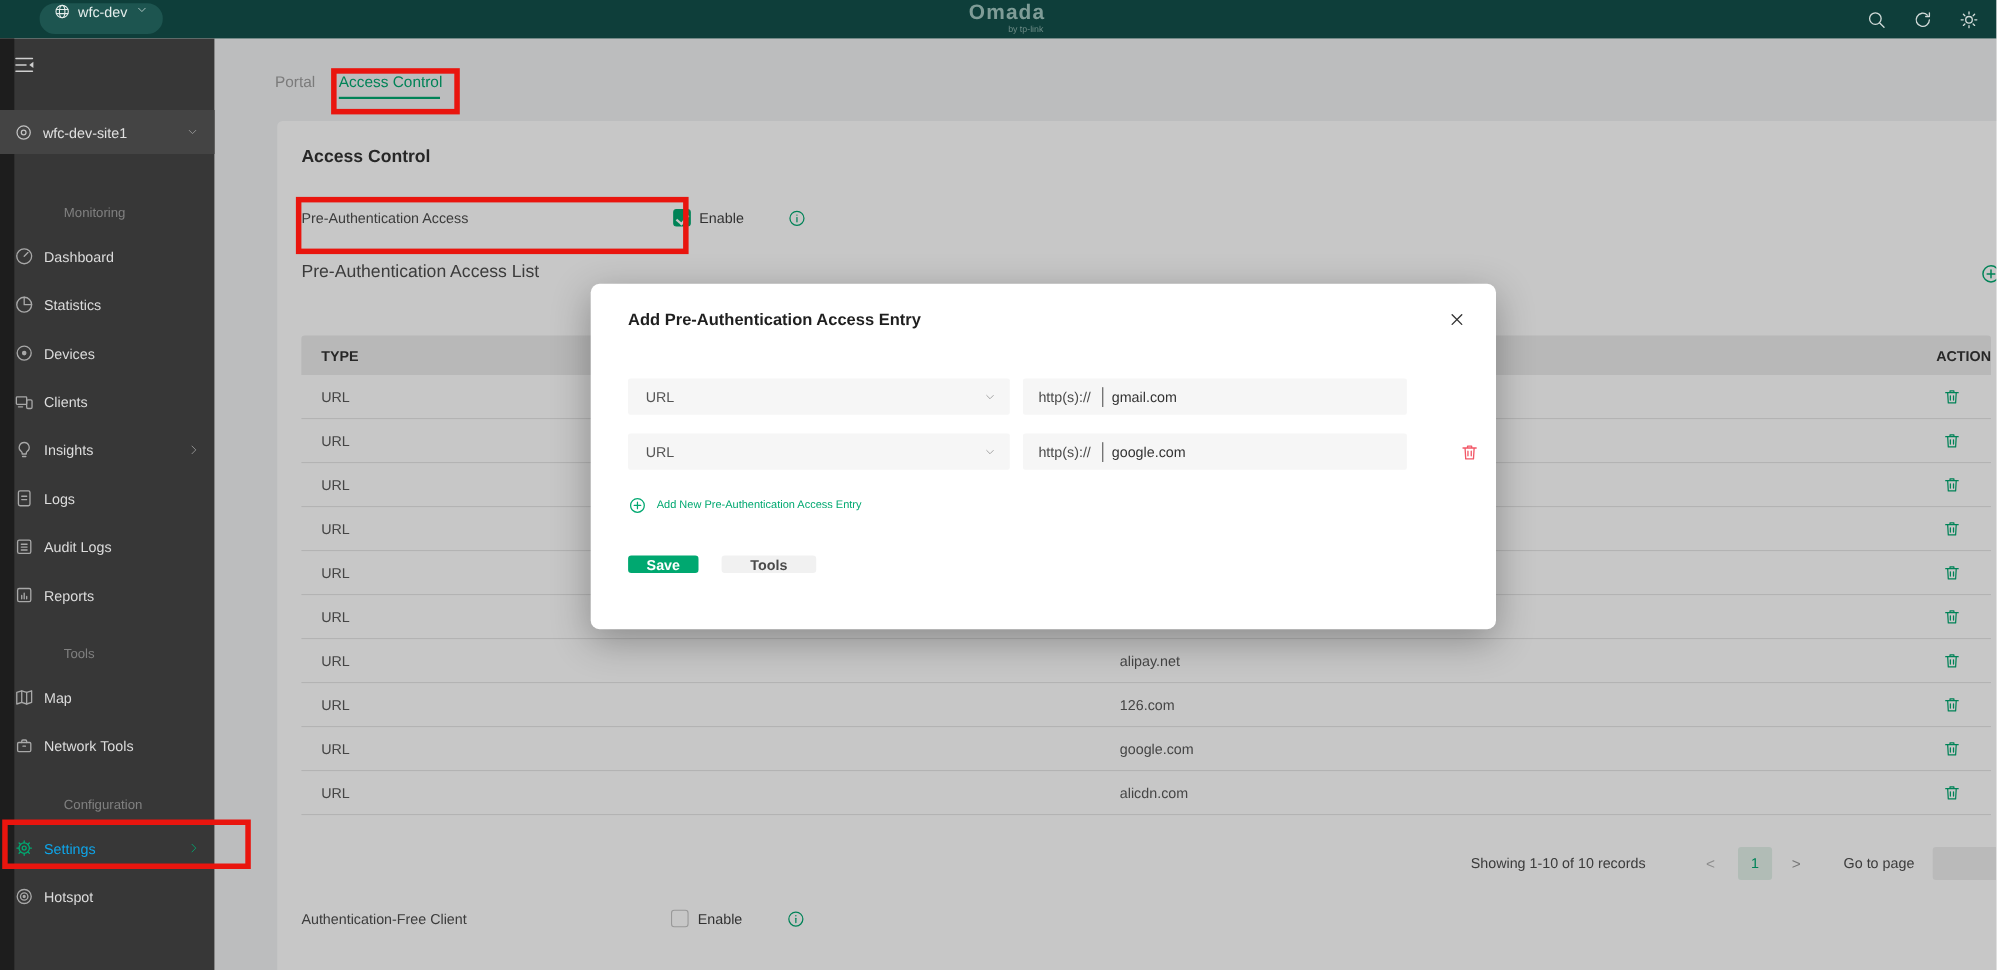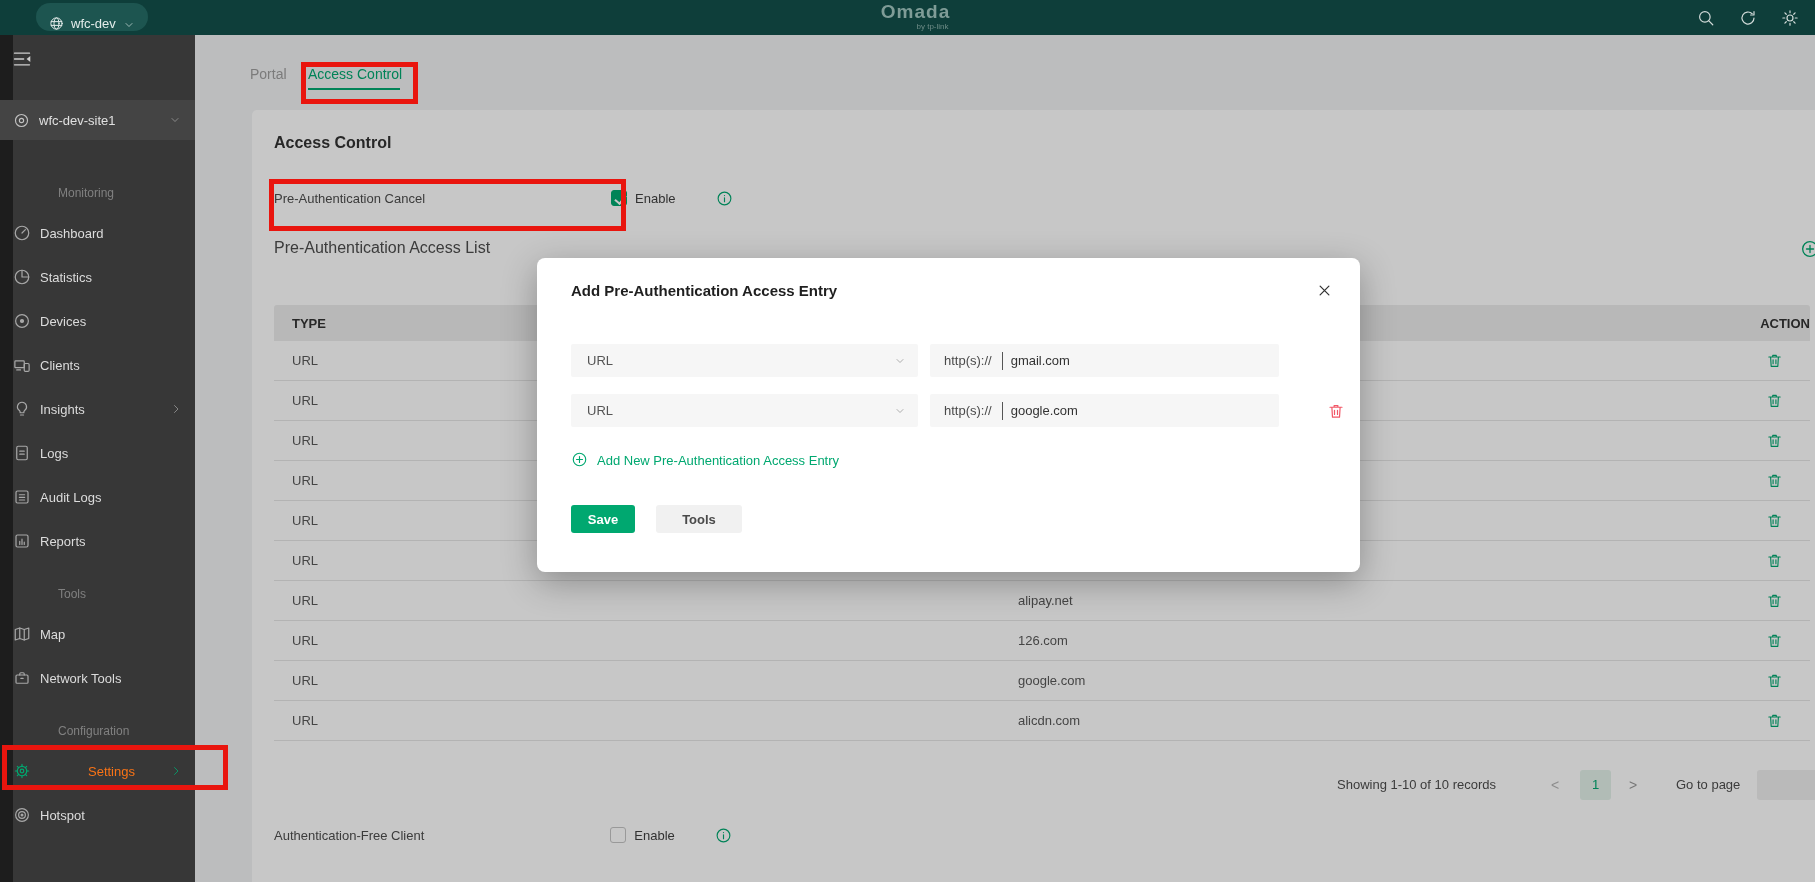--- a/index.html
+++ b/index.html
@@ -5,21 +5,21 @@
   * { margin:0; padding:0; box-sizing:border-box; }
   html,body { width:1815px; height:882px; }
   body { font-family:"Liberation Sans", sans-serif; overflow:hidden; background:#fff; }
   .screen { position:relative; width:1815px; height:882px; overflow:hidden; }
   .abs { position:absolute; }
   svg.ic { display:block; fill:none; stroke:currentColor; stroke-width:1.6; stroke-linecap:round; stroke-linejoin:round; }
 
   
   .topbar { position:absolute; left:0; top:0; width:1815px; height:35px; background:#0e3e3a; z-index:10; }
   .org-pill { position:absolute; left:36px; top:3px; height:28px; border-radius:15px; background:#1d5550;
-              display:flex; align-items:flex-end; gap:7px; padding:0 13px; color:#e4edeb; font-size:13px; cursor:pointer; }
+              display:flex; align-items:flex-start; gap:7px; padding:0 13px; color:#e4edeb; font-size:13px; cursor:pointer; }
   .org-pill .chev { color:#bcd0cd; }
   .logo { position:absolute; left:16px; right:0; top:2px; display:flex; flex-direction:column; align-items:center; pointer-events:none; }
   .logo-main { font-size:19px; font-weight:bold; letter-spacing:1px; color:#7f9c97; line-height:20px; }
   .logo-sub { font-size:8px; color:#6d8b86; line-height:9px; align-self:center; margin-left:34px; }
   .top-icons { position:absolute; right:16px; top:0; height:35px; display:flex; align-items:center; gap:24px; color:#d2dbd9; }
   .top-icons svg { width:18px; height:18px; cursor:pointer; }
 
   
   .sidebar { position:absolute; left:0; top:35px; width:195px; height:847px; background:#373737; z-index:10; }
   .sidebar::before { content:""; position:absolute; left:0; top:0; width:13px; height:100%; background:#1d1d1d; }
@@ -29,21 +29,21 @@
   .site-row .site-ic { width:17px; height:17px; margin:0 9px 0 13px; color:#c2c2c2; }
   .site-row .chev { position:absolute; right:14px; color:#9a9a9a; }
   .chev svg { width:12px; height:12px; }
   .nav { position:absolute; left:0; top:141px; width:195px; }
   .nav-label { margin-top:7px; height:20px; line-height:20px; padding-left:14px; font-size:12px; color:#808080;margin-left:44px; }
   .nav-label.mt { margin-top:21px; }
   .nav-item { position:relative; height:44px; display:flex; align-items:center; font-size:13px; color:#dcdcdc; cursor:pointer; }
   .nav-item svg.mi { width:18px; height:18px; margin:0 9px 0 13px; color:#a8a8a8; }
   .nav-item .chev { position:absolute; right:13px; color:#9a9a9a; }
   .nav-item.first { margin-top:8px; }
-  .nav-item.active { color:#f97316;gap:48px; }
+  .nav-item.active { color:#0ea5e9; }
   .nav-item.active svg.mi, .nav-item.active .chev { color:#00a870; }
 
   
   .main-bg { position:absolute; left:195px; top:35px; right:0; bottom:0; background:#f1f2f4; }
   .tab { position:absolute; top:66px; font-size:14px; color:#9e9e9e; cursor:pointer; }
   .tab.portal { left:250px; }
   .tab.active { color:#00a870; }
   .tab-underline { position:absolute; left:308px; top:88px; width:92px; height:2px; background:#00a870; }
   .tab.access { left:308px; }
 
@@ -95,24 +95,24 @@
   .m-row1 { top:86px; } .m-row2 { top:136px; }
   .m-select { position:absolute; left:0; top:0; width:347px; height:33px; background:#f6f6f6; border-radius:2px;
               display:flex; align-items:center; font-size:13px; color:#555; padding-left:16px; cursor:pointer; }
   .m-select .chev { position:absolute; right:12px; color:#9b9b9b; }
   .m-input { position:absolute; left:359px; top:0; width:349px; height:33px; background:#f6f6f6; border-radius:2px;
              display:flex; align-items:center; font-size:13px; padding-left:14px; }
   .m-prefix { color:#4a4a4a; }
   .m-caret { width:1px; height:18px; background:#555; margin:0 8px 0 10px; }
   .m-value { color:#333; }
   .m-trash { position:absolute; left:756px; top:8px; width:18px; height:18px; color:#f25767; cursor:pointer; }
-  .m-addlink { position:absolute; left:34px; top:193px; display:flex; align-items:flex-end; gap:9px; color:#00a870;
-               font-size:13px; cursor:pointer; }
+  .m-addlink { position:absolute; left:34px; top:193px; display:flex; align-items:center; gap:9px; color:#00a870;
+               font-size:10px; cursor:pointer; }
   .m-addlink svg { width:17px; height:17px; }
-  .m-btn { position:absolute; top:247px; height:28px; border:none; border-radius:3px; font-size:13px; font-weight:bold;
+  .m-btn { position:absolute; top:247px; height:16px; border:none; border-radius:3px; font-size:13px; font-weight:bold;
            font-family:"Liberation Sans", sans-serif; cursor:pointer; }
   .m-save { left:34px; width:64px; background:#00a870; color:#fff; }
   .m-cancel { left:119px; width:86px; background:#f1f1f1; color:#4a4a4a; }
 
   
   .anno { position:absolute; border:5px solid #e9150e; z-index:60; pointer-events:none; }
   .anno-tab { left:301px; top:62px; width:117px; height:42px; }
   .anno-preauth { left:269px; top:179px; width:357px; height:52px; }
   .anno-settings { left:2px; top:745px; width:226px; height:45px; }
 </style>
@@ -367,21 +367,21 @@
   <div class="main-bg"></div>
 
   <div class="tab portal abs">Portal</div>
   <div class="tab access active abs">Access Control</div>
   <div class="tab-underline"></div>
 
   <div class="card">
     <div class="card-heading">Access Control</div>
 
     <div class="form-row row-preauth">
-      <span>Pre-Authentication Cancel</span>
+      <span>Pre-Authentication Access</span>
       <span class="cb checked cb-on"></span>
       <span class="enable-lb">Enable</span>
       <svg class="ic info-ic">
           <use href="#i-info"></use>
         </svg>
     </div>
 
     <div class="list-label">Pre-Authentication Access List</div>
     <svg class="ic add-entry-ic">
         <use href="#i-pluscircle"></use>

